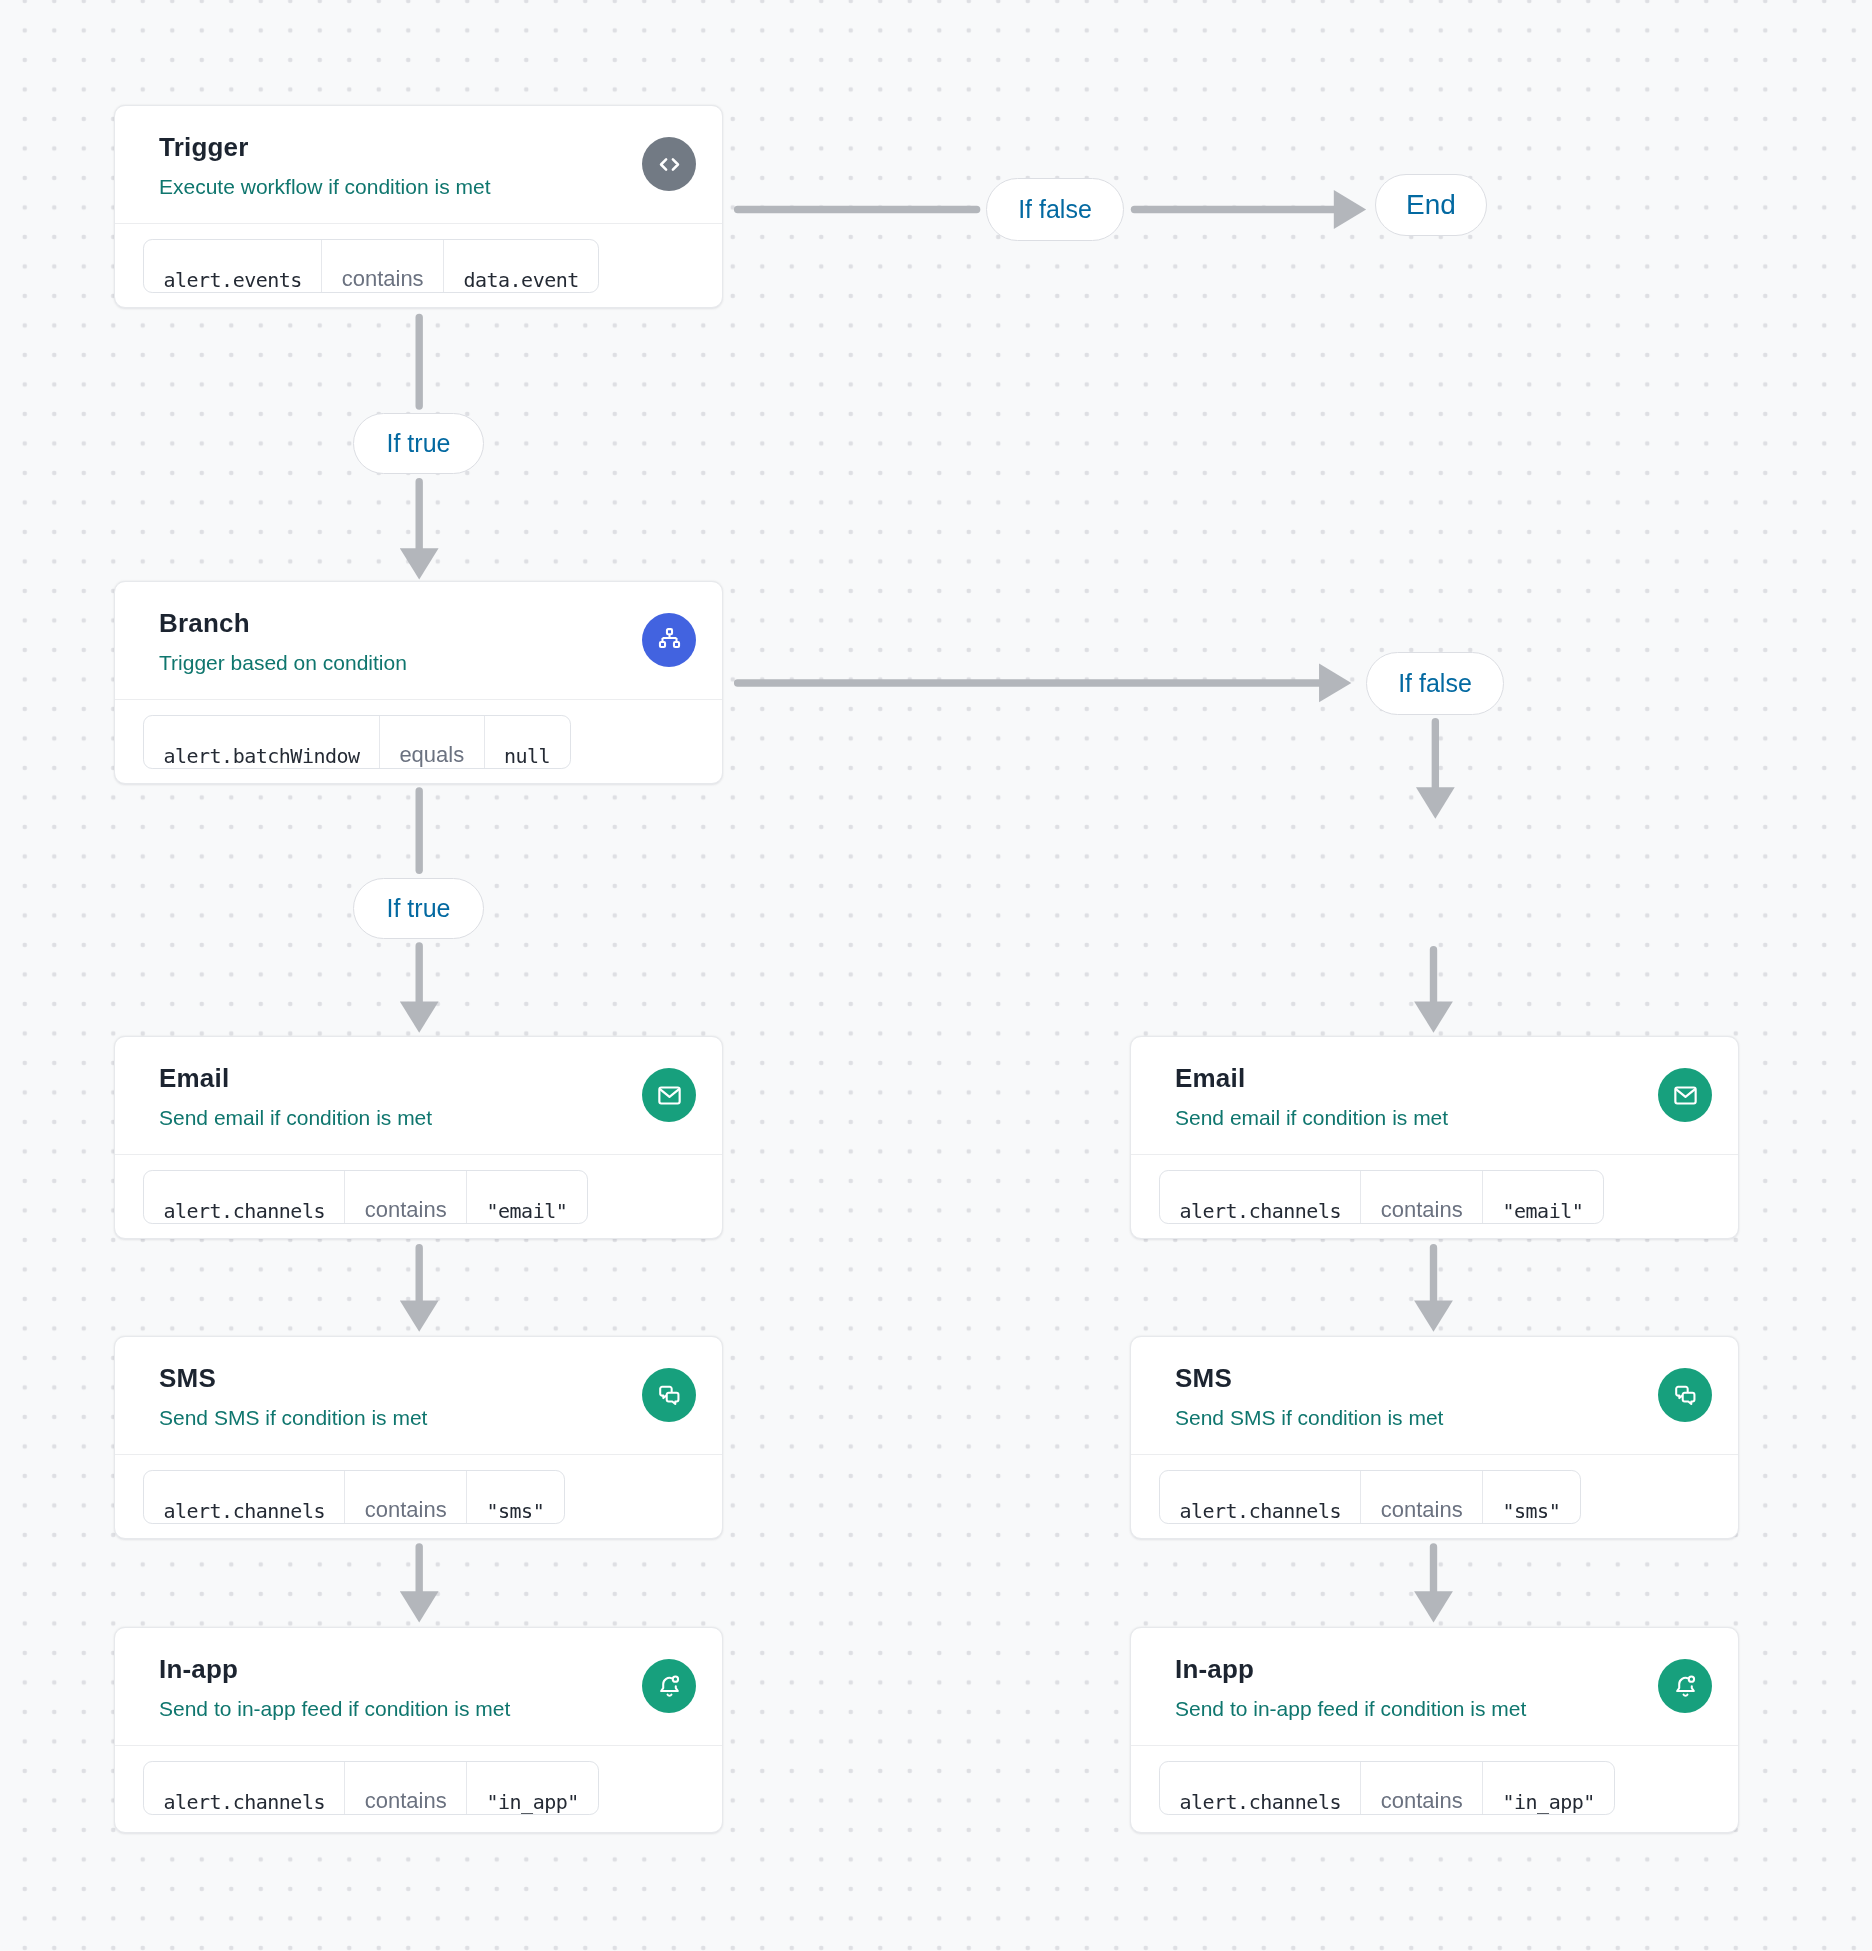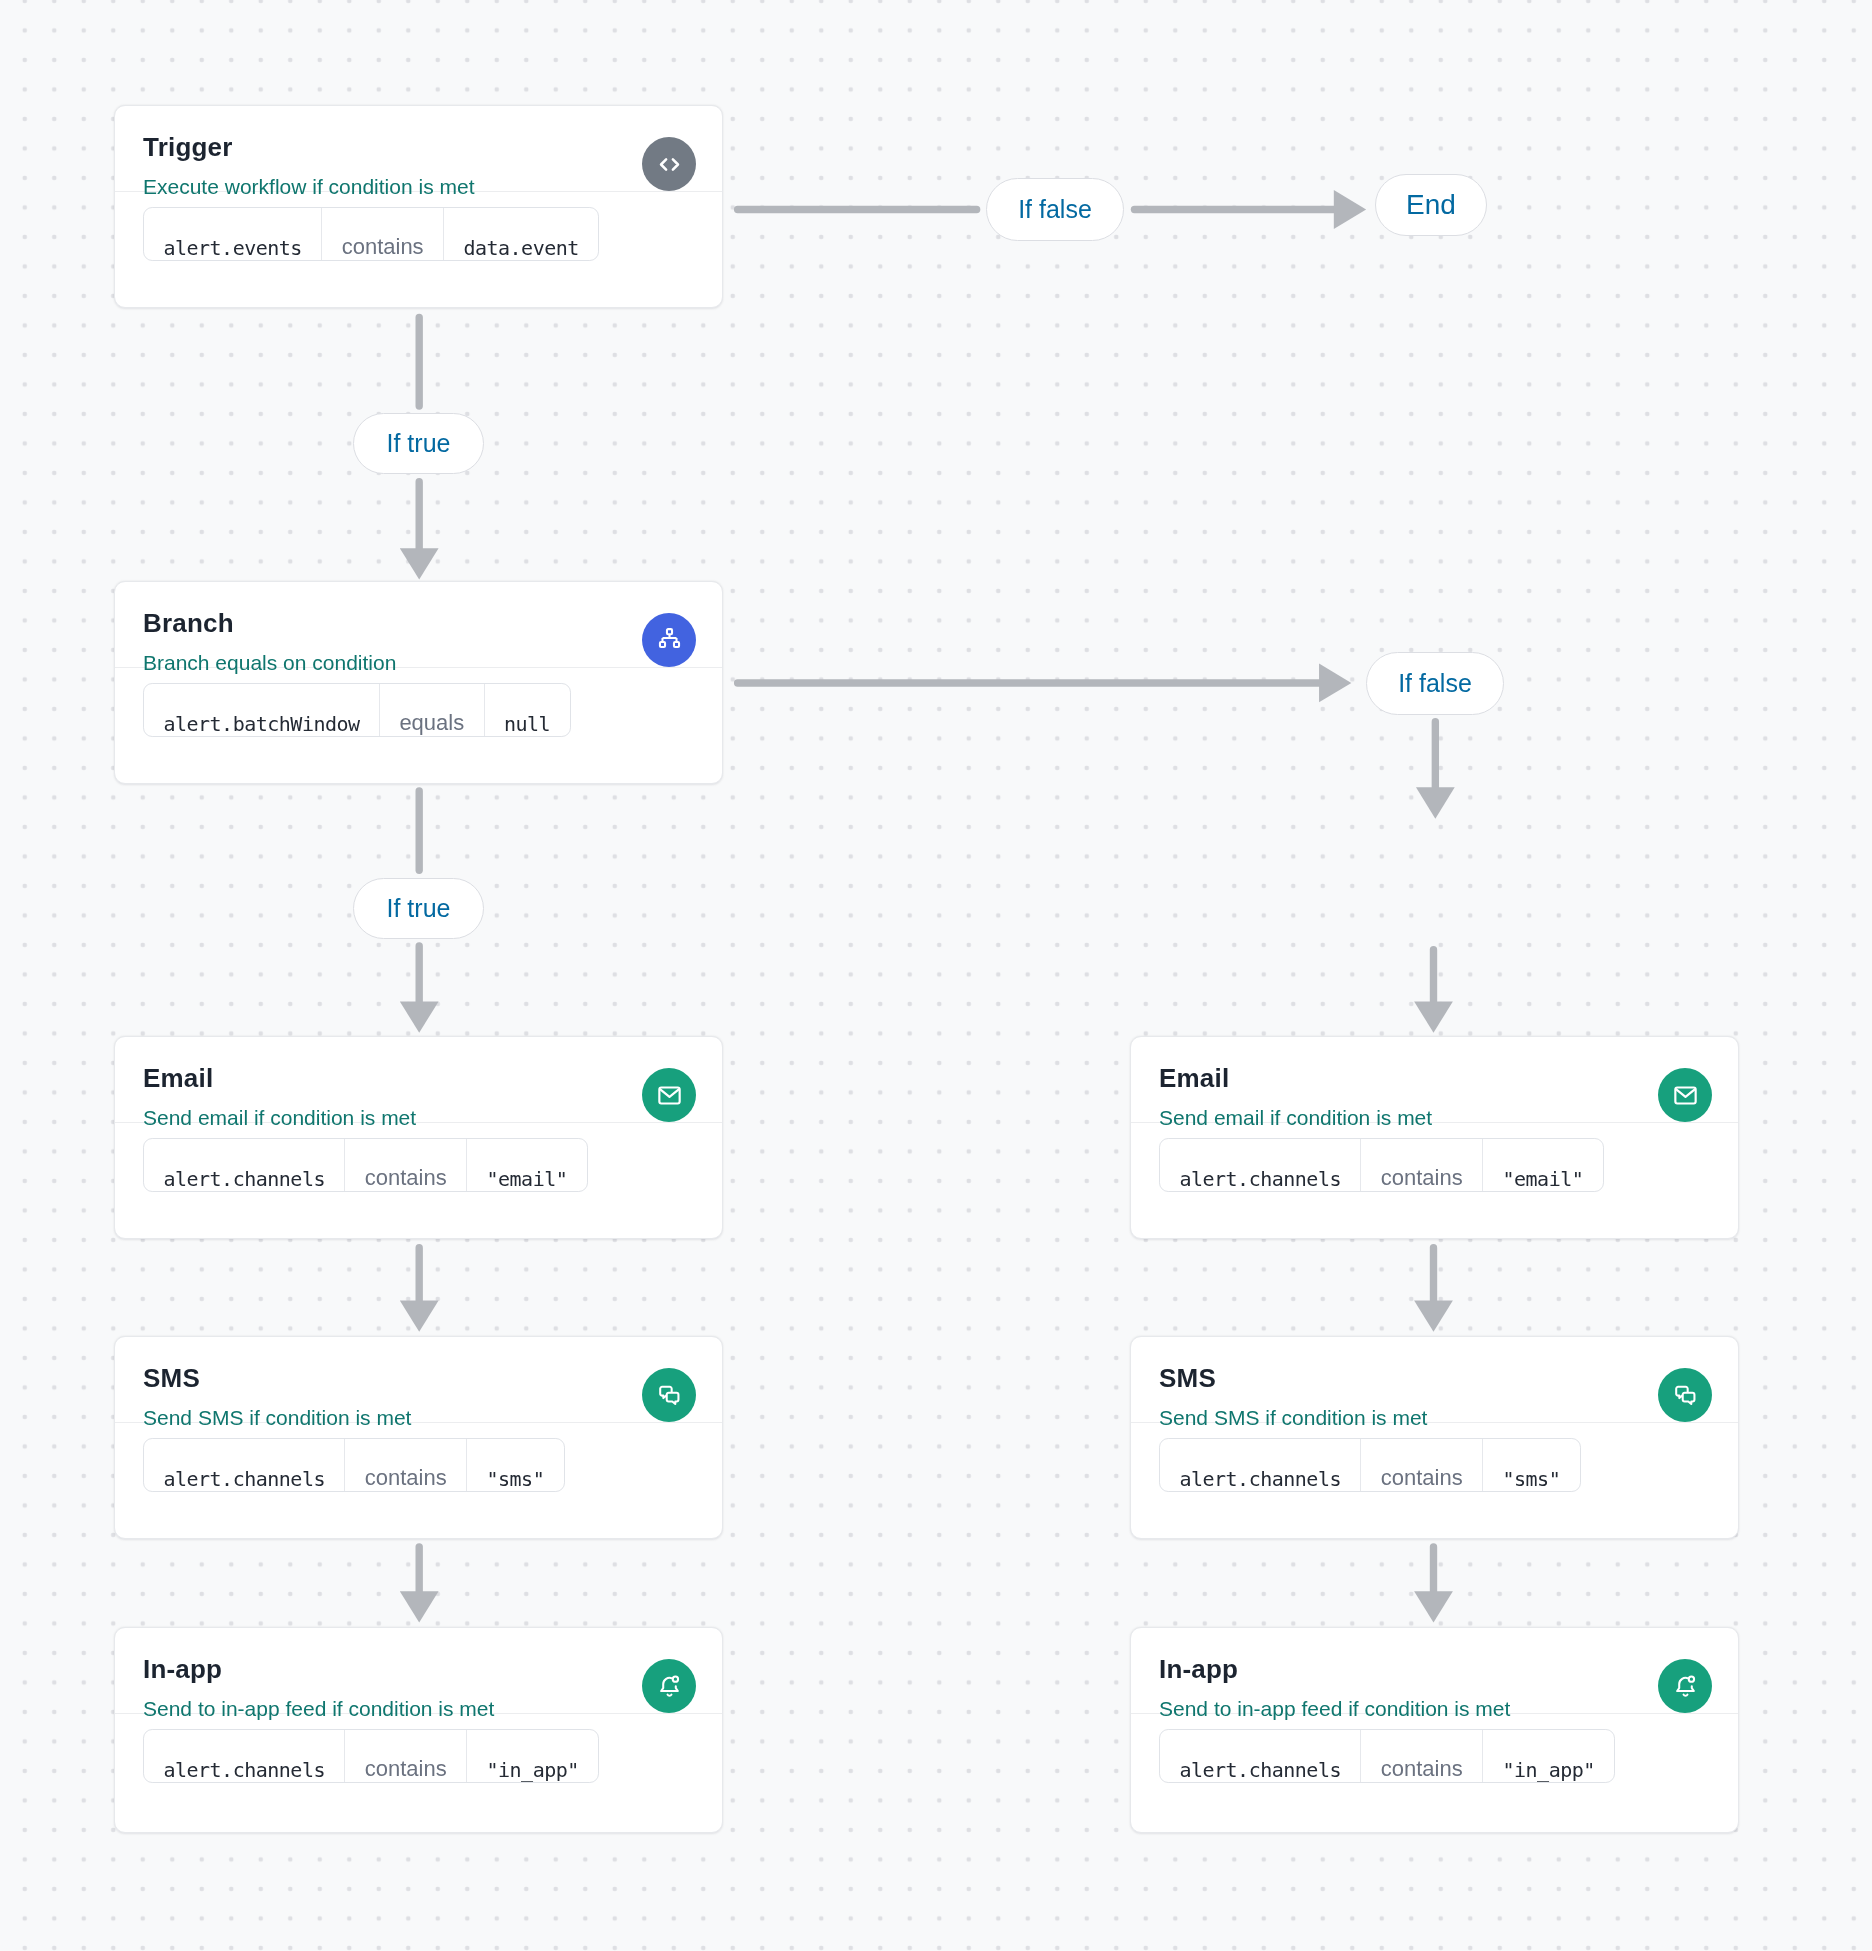--- a/index.html
+++ b/index.html
@@ -25,22 +25,22 @@
     width:609px;
     background:#FFFFFF;
     border:0.9px solid #E7E9EC;
     border-radius:11px;
     box-shadow:0 0.9px 2.8px rgba(16,24,40,.06),0 0.9px 1.8px rgba(16,24,40,.04);
     z-index:1;
     box-sizing:border-box;
   }
   .node-header{
     position:relative;
-    height:86px;
-    padding:26px 102px 0 28px;
+    height:118px;
+    padding:26px 102px 0 44px;
     box-sizing:border-box;
   }
   .node.with-cond .node-header{border-bottom:0.9px solid #ECEDEF;}
   .node-title{
     font-size:26px;font-weight:600;color:#1C2430;letter-spacing:0.2px;
   }
   .node-subtitle{
     margin-top:12px;font-size:21px;color:#0f766e;
   }
   .icon-circle{
@@ -178,21 +178,21 @@
         <span class="seg">
             <span class="code">data.event</span>
           </span>
       </div>
     </div>
   </div>
 
   <div class="node with-cond n-branch">
     <div class="node-header">
       <div class="node-title">Branch</div>
-      <div class="node-subtitle">Branch equals on condition</div>
+      <div class="node-subtitle">Trigger based on condition</div>
       <div class="icon-circle ic-blue">
         <svg viewBox="0 0 24 24" fill="none" stroke="#fff" stroke-width="1.7" stroke-linejoin="round">
           <rect x="9.9" y="2.6" width="4.2" height="4.2" rx="0.9"></rect>
           <rect x="4.1" y="13.2" width="4.2" height="4.2" rx="0.9"></rect>
           <rect x="15.7" y="13.2" width="4.2" height="4.2" rx="0.9"></rect>
           <path d="M12 6.8v3.2M6.2 10h11.6M6.2 10v3.2M17.8 10v3.2"></path>
         </svg>
       </div>
     </div>
     <div class="node-cond">

